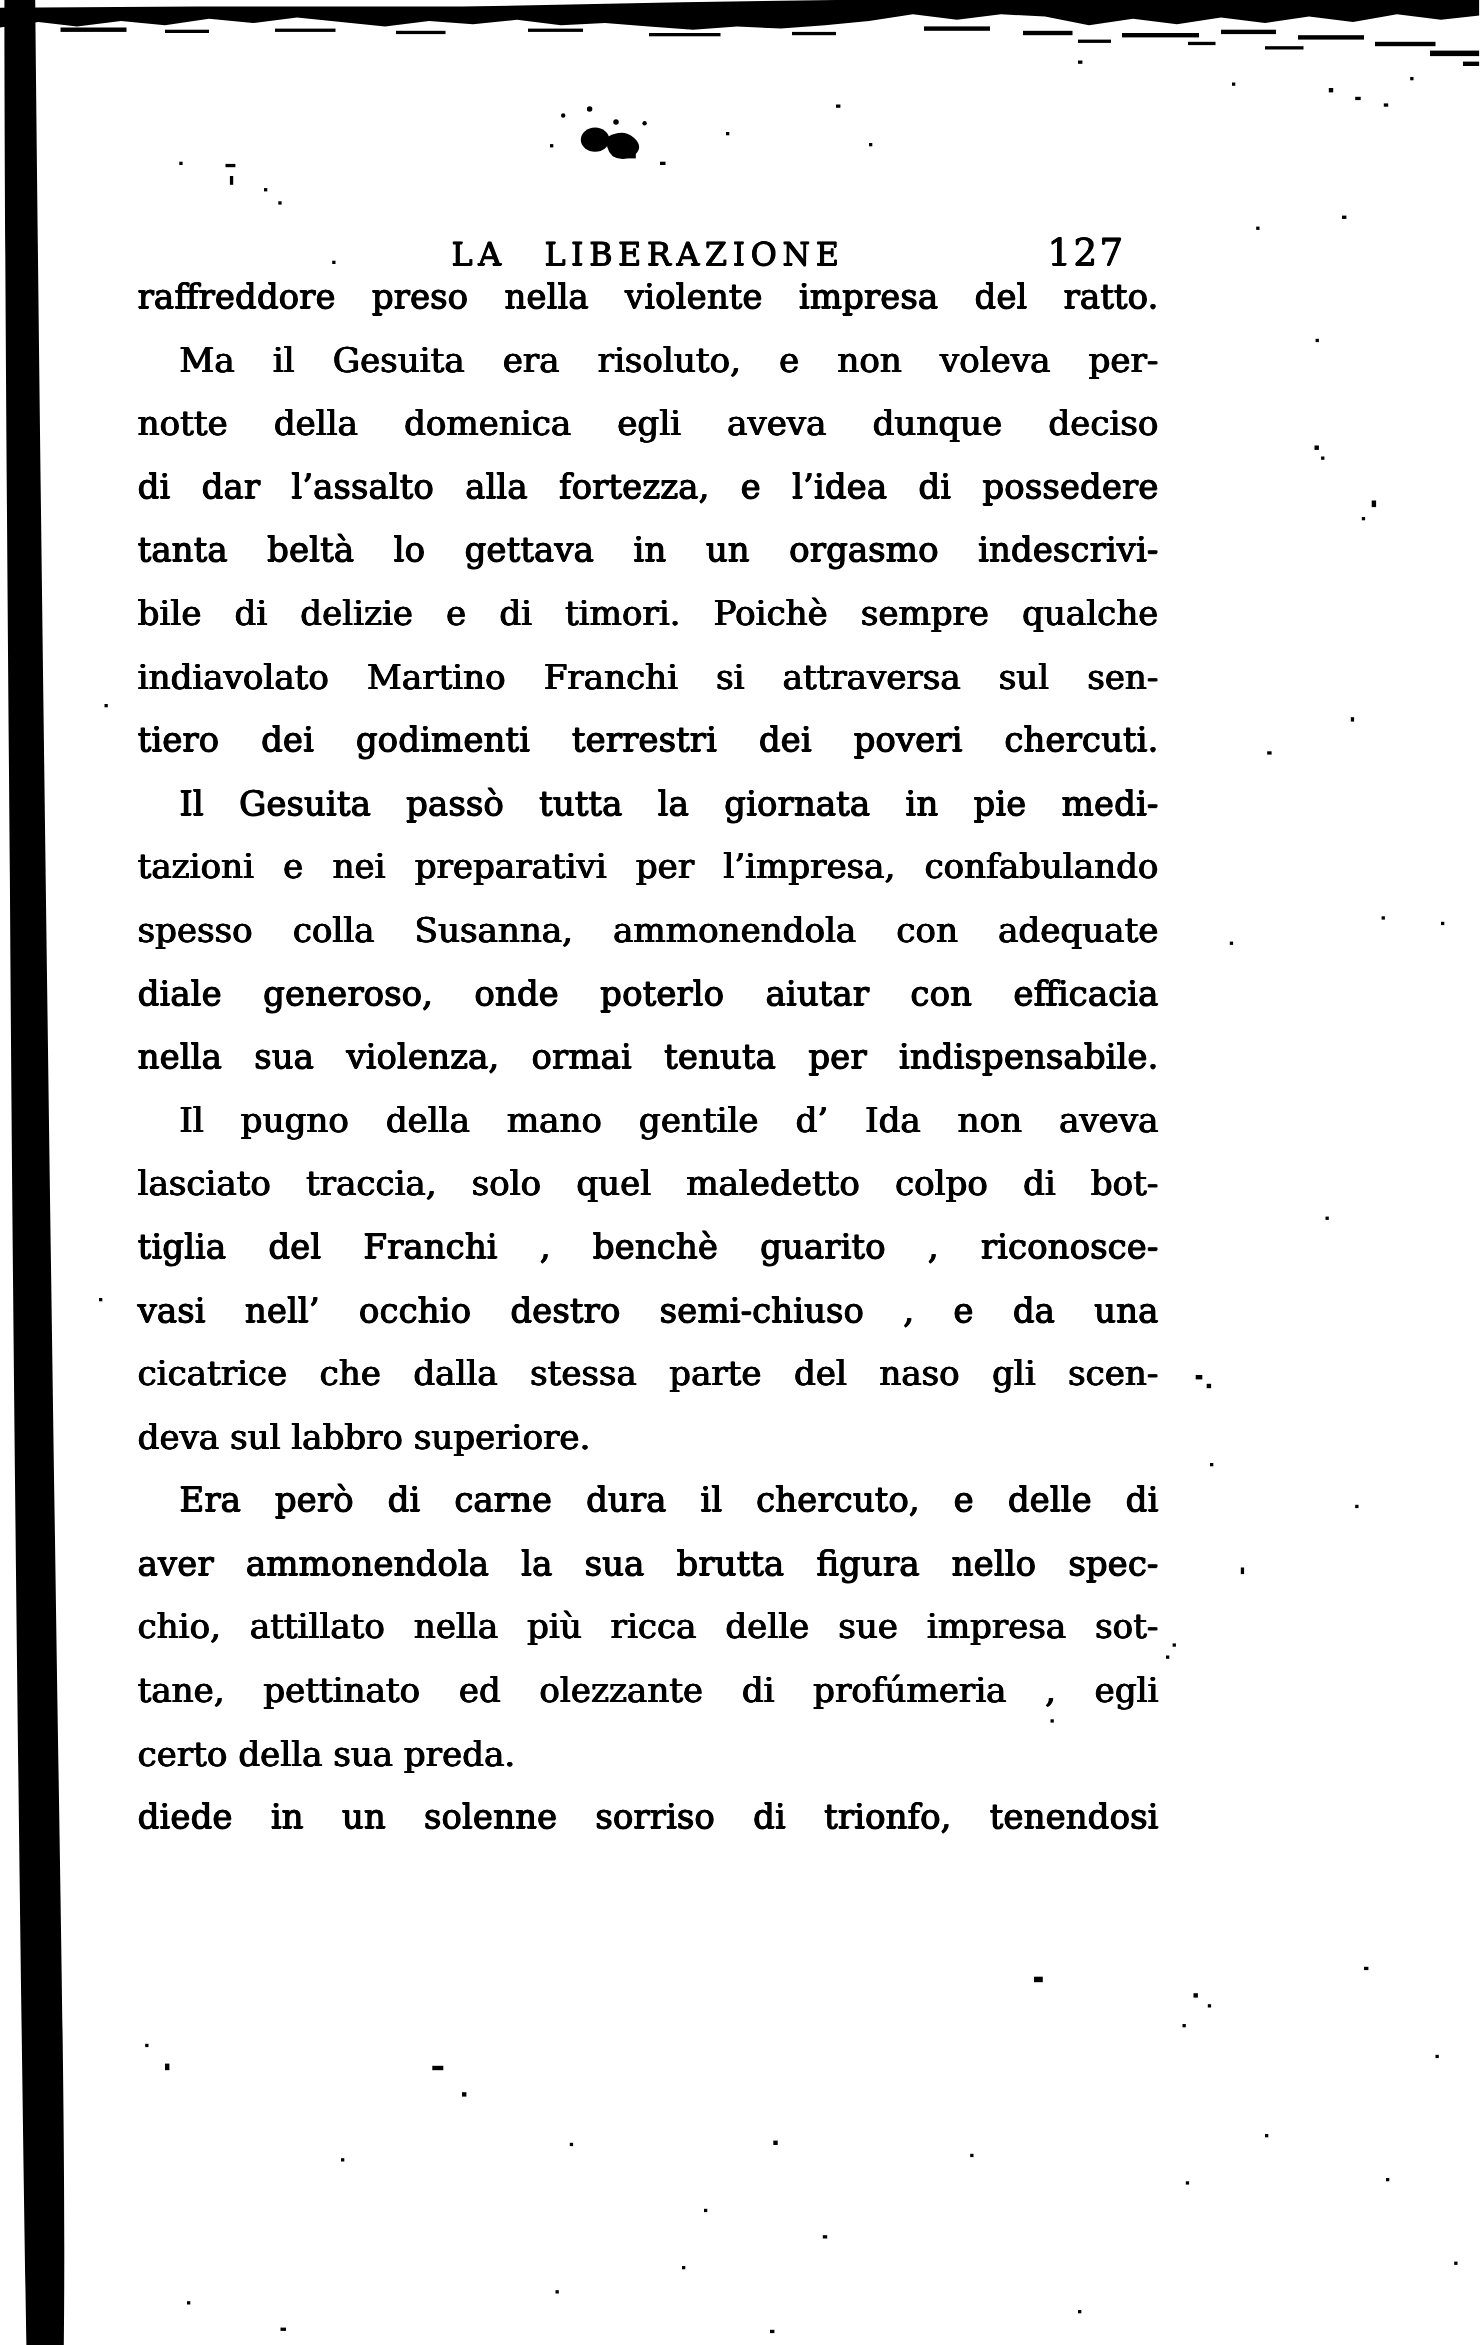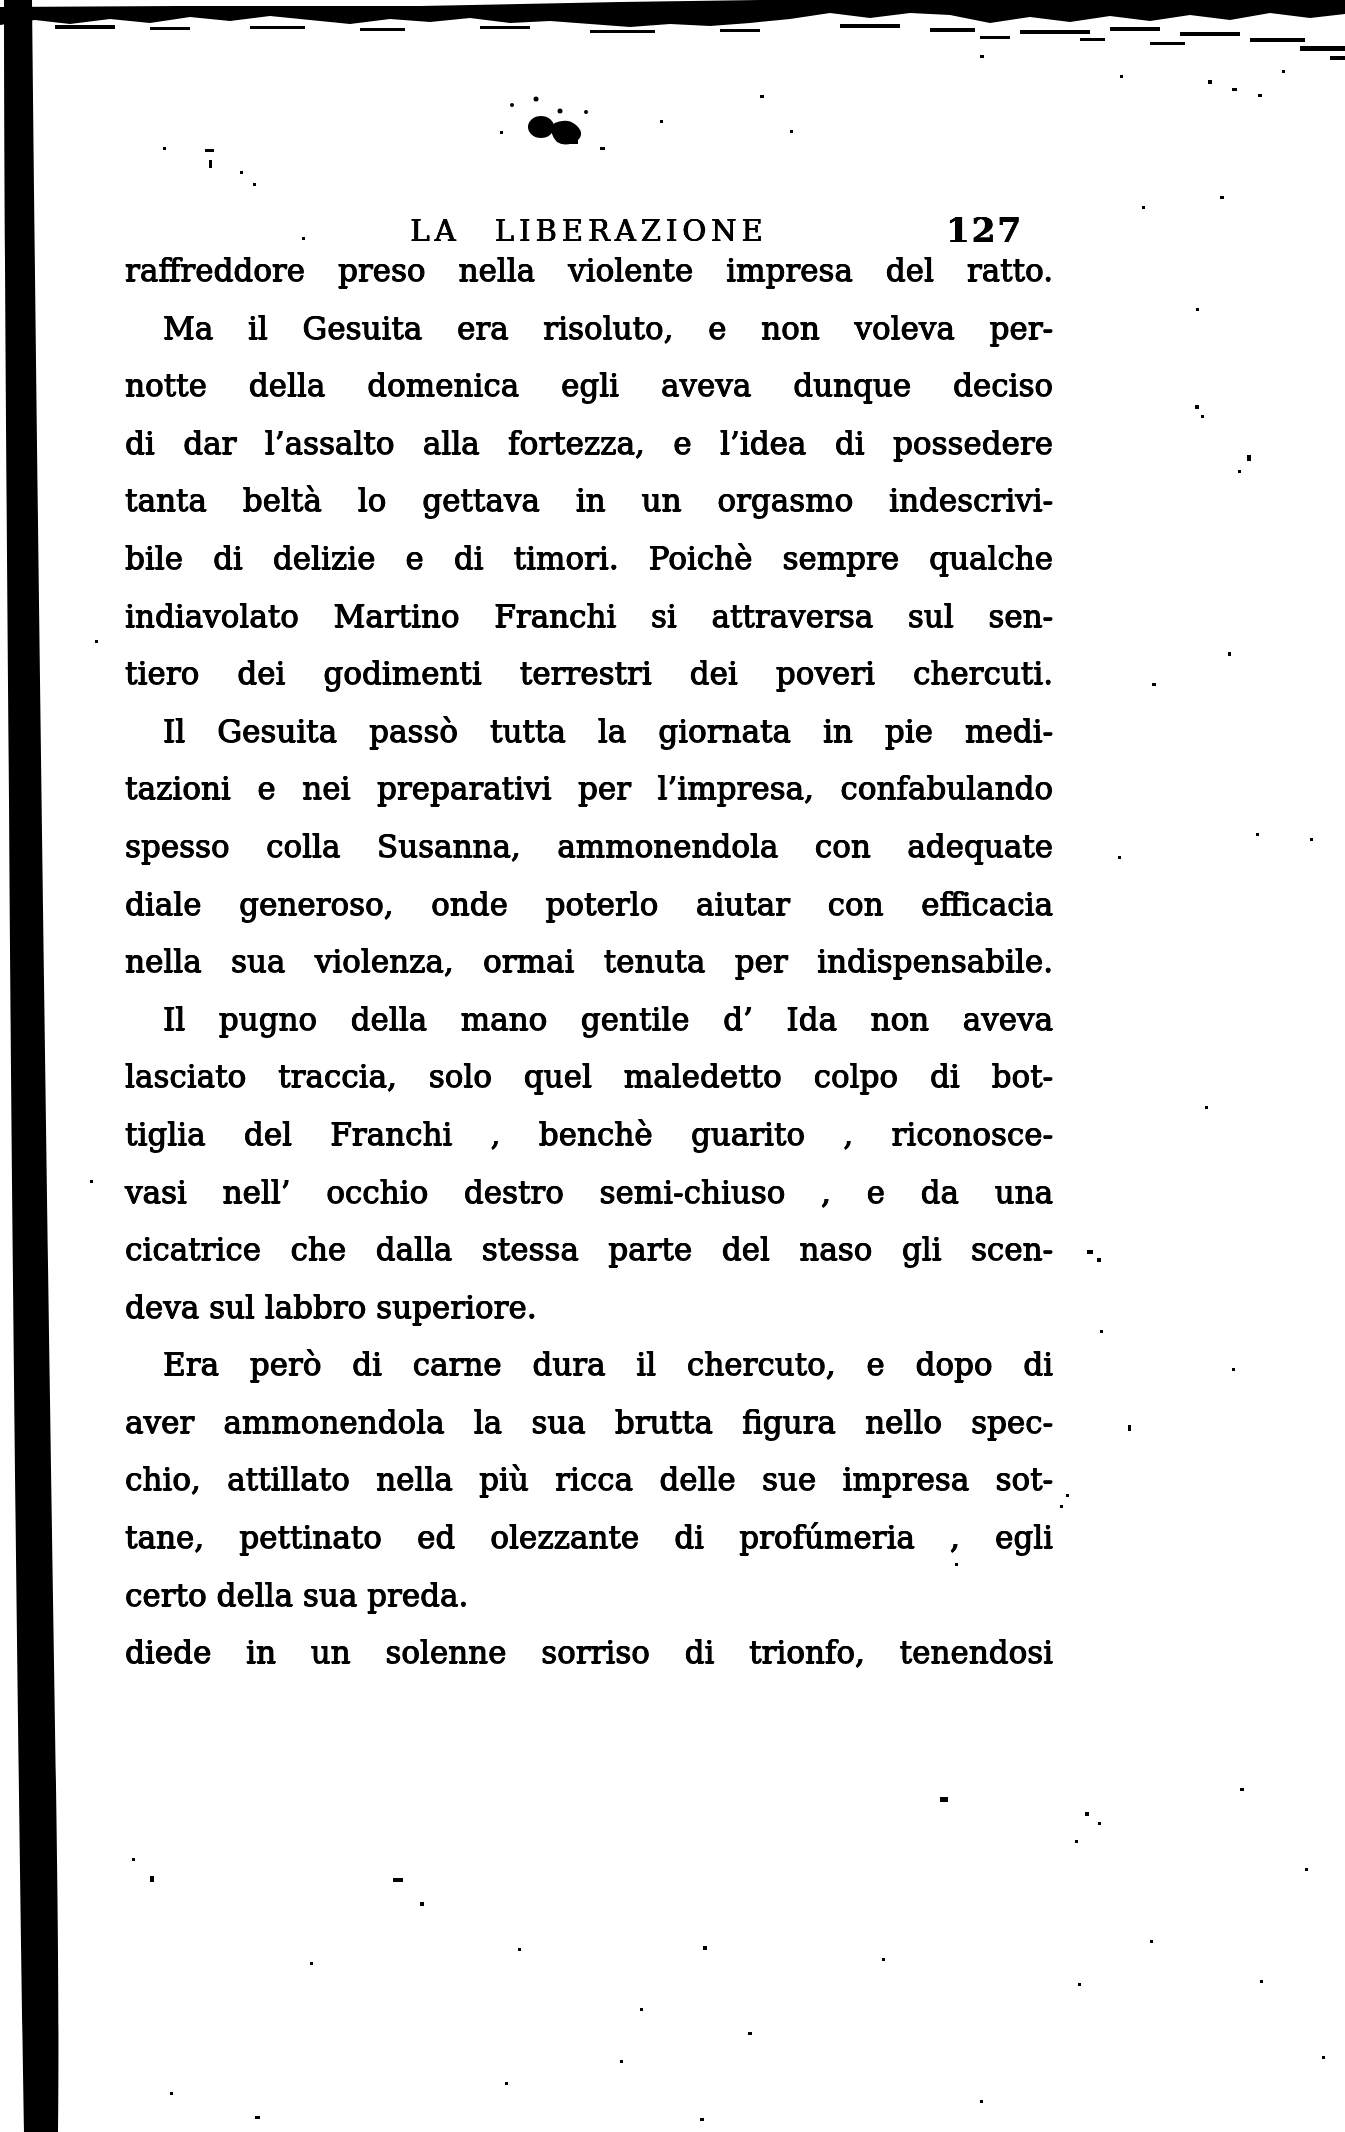--- a/index.html
+++ b/index.html
@@ -6,21 +6,21 @@
   .page{
     position:relative;width:1345px;height:2132px;background:#ffffff;overflow:hidden;
     font-family:"DejaVu Serif","Liberation Serif",serif;color:#000;
   }
   .artifacts{position:absolute;left:0;top:0;width:1345px;height:2132px;pointer-events:none;}
   
   .runhead{position:absolute;left:125px;top:212px;width:928px;height:42px;
     text-shadow:0.6px 0 #000,-0.3px 0 #000,0 0.4px #000;}
   .rh-title{position:absolute;left:0;right:0;top:3px;text-align:center;
     font-size:29px;letter-spacing:5px;word-spacing:20px;line-height:32px;}
-  .rh-num{position:absolute;right:30px;top:0;font-size:34px;letter-spacing:2px;line-height:36px;font-weight:bold;}
+  .rh-num{position:absolute;right:30px;top:0;font-size:34px;letter-spacing:2px;line-height:36px;}
   
   .textblock{
     position:absolute;left:125px;top:242px;width:928px;
     font-size:31px;line-height:57.6px;
     text-shadow:0.7px 0 #000,-0.4px 0 #000,0 0.5px #000;
   }
   .ln{height:57.6px;text-align:justify;text-align-last:justify;}
   .ln.ind{padding-left:38px;}
   .ln.pend{text-align-last:left;}
   
@@ -83,21 +83,21 @@
     <div class="ln">tazioni e nei preparativi per l’impresa, confabulando</div>
     <div class="ln">spesso colla Susanna, ammonendola con adequate</div>
     <div class="ln">diale generoso, onde poterlo aiutar con efficacia</div>
     <div class="ln">nella sua violenza, ormai tenuta per indispensabile.</div>
     <div class="ln ind">Il pugno della mano gentile d’ Ida non aveva</div>
     <div class="ln">lasciato traccia, solo quel maledetto colpo di bot-</div>
     <div class="ln">tiglia del Franchi , benchè guarito , riconosce-</div>
     <div class="ln">vasi nell’ occhio destro semi-chiuso , e da una</div>
     <div class="ln">cicatrice che dalla stessa parte del naso gli scen-</div>
     <div class="ln pend">deva sul labbro superiore.</div>
-    <div class="ln ind">Era però di carne dura il chercuto, e dopo di</div>
+    <div class="ln ind">Era però di carne dura il chercuto, e delle di</div>
     <div class="ln">aver ammonendola la sua brutta figura nello spec-</div>
     <div class="ln">chio, attillato nella più ricca delle sue impresa sot-</div>
     <div class="ln">tane, pettinato ed olezzante di profúmeria , egli</div>
     <div class="ln pend">certo della sua preda.</div>
     <div class="ln">diede in un solenne sorriso di trionfo, tenendosi</div>
   </div>
 
   <div id="specks">
       <div class="sp" style="left: 163px; top: 147px; width: 3px; height: 3px;"></div>
       <div class="sp" style="left: 205px; top: 149px; width: 9px; height: 3px;"></div>

